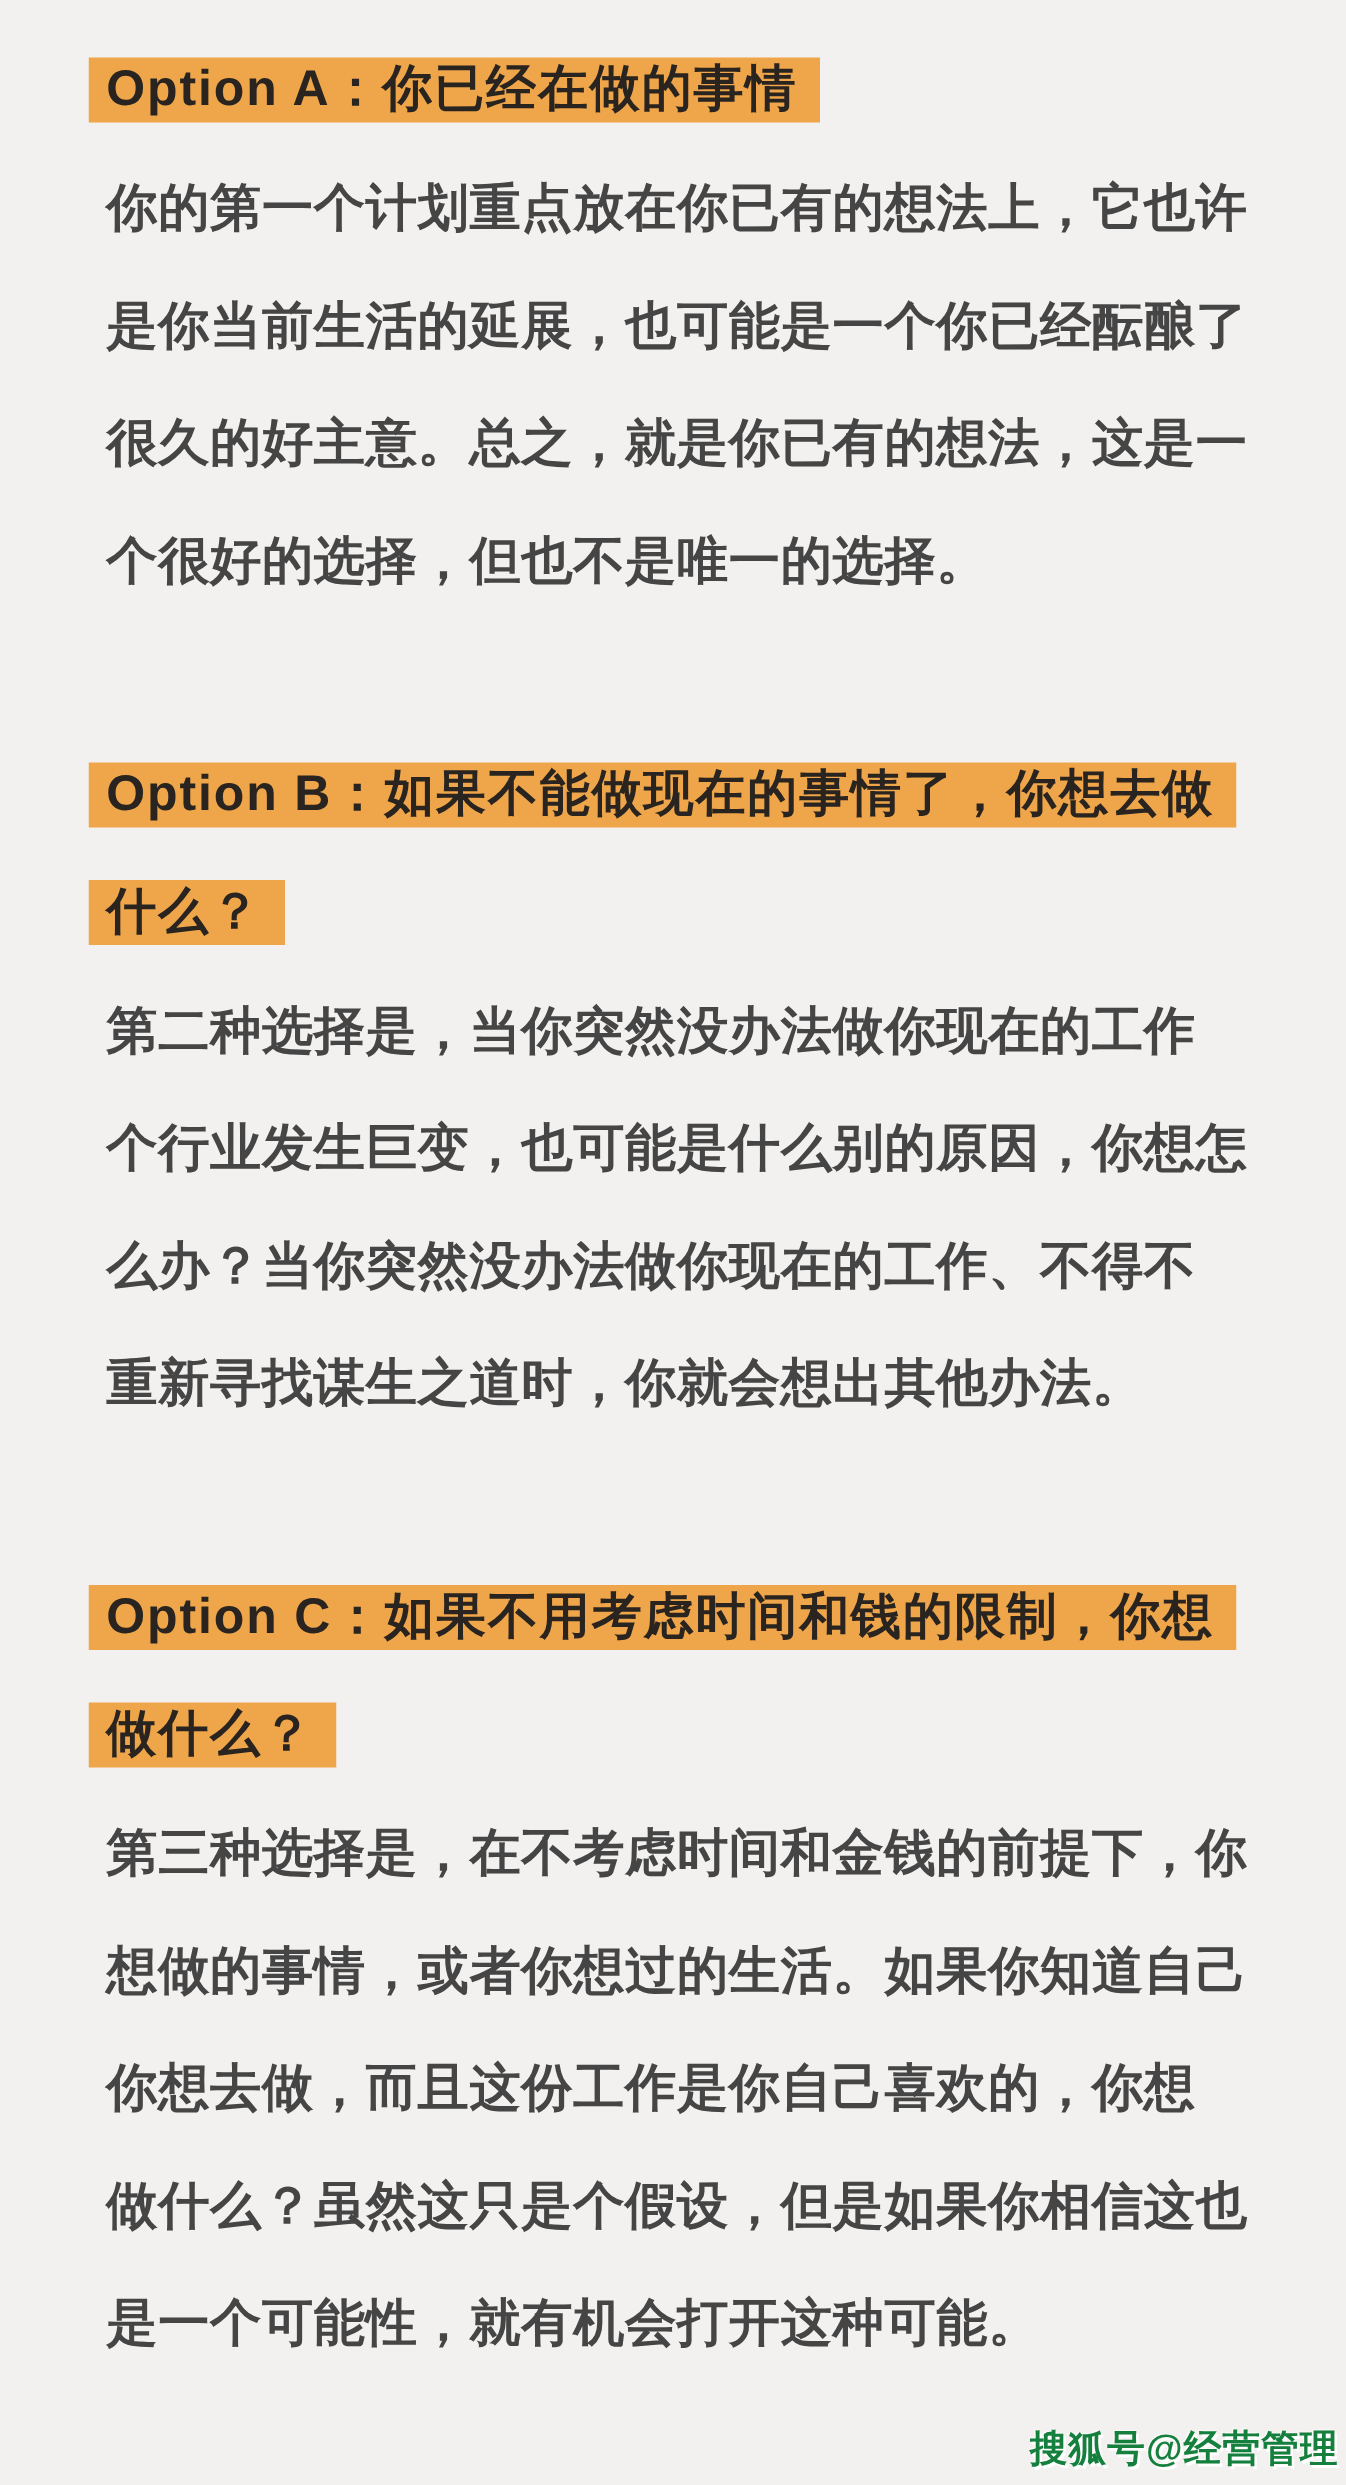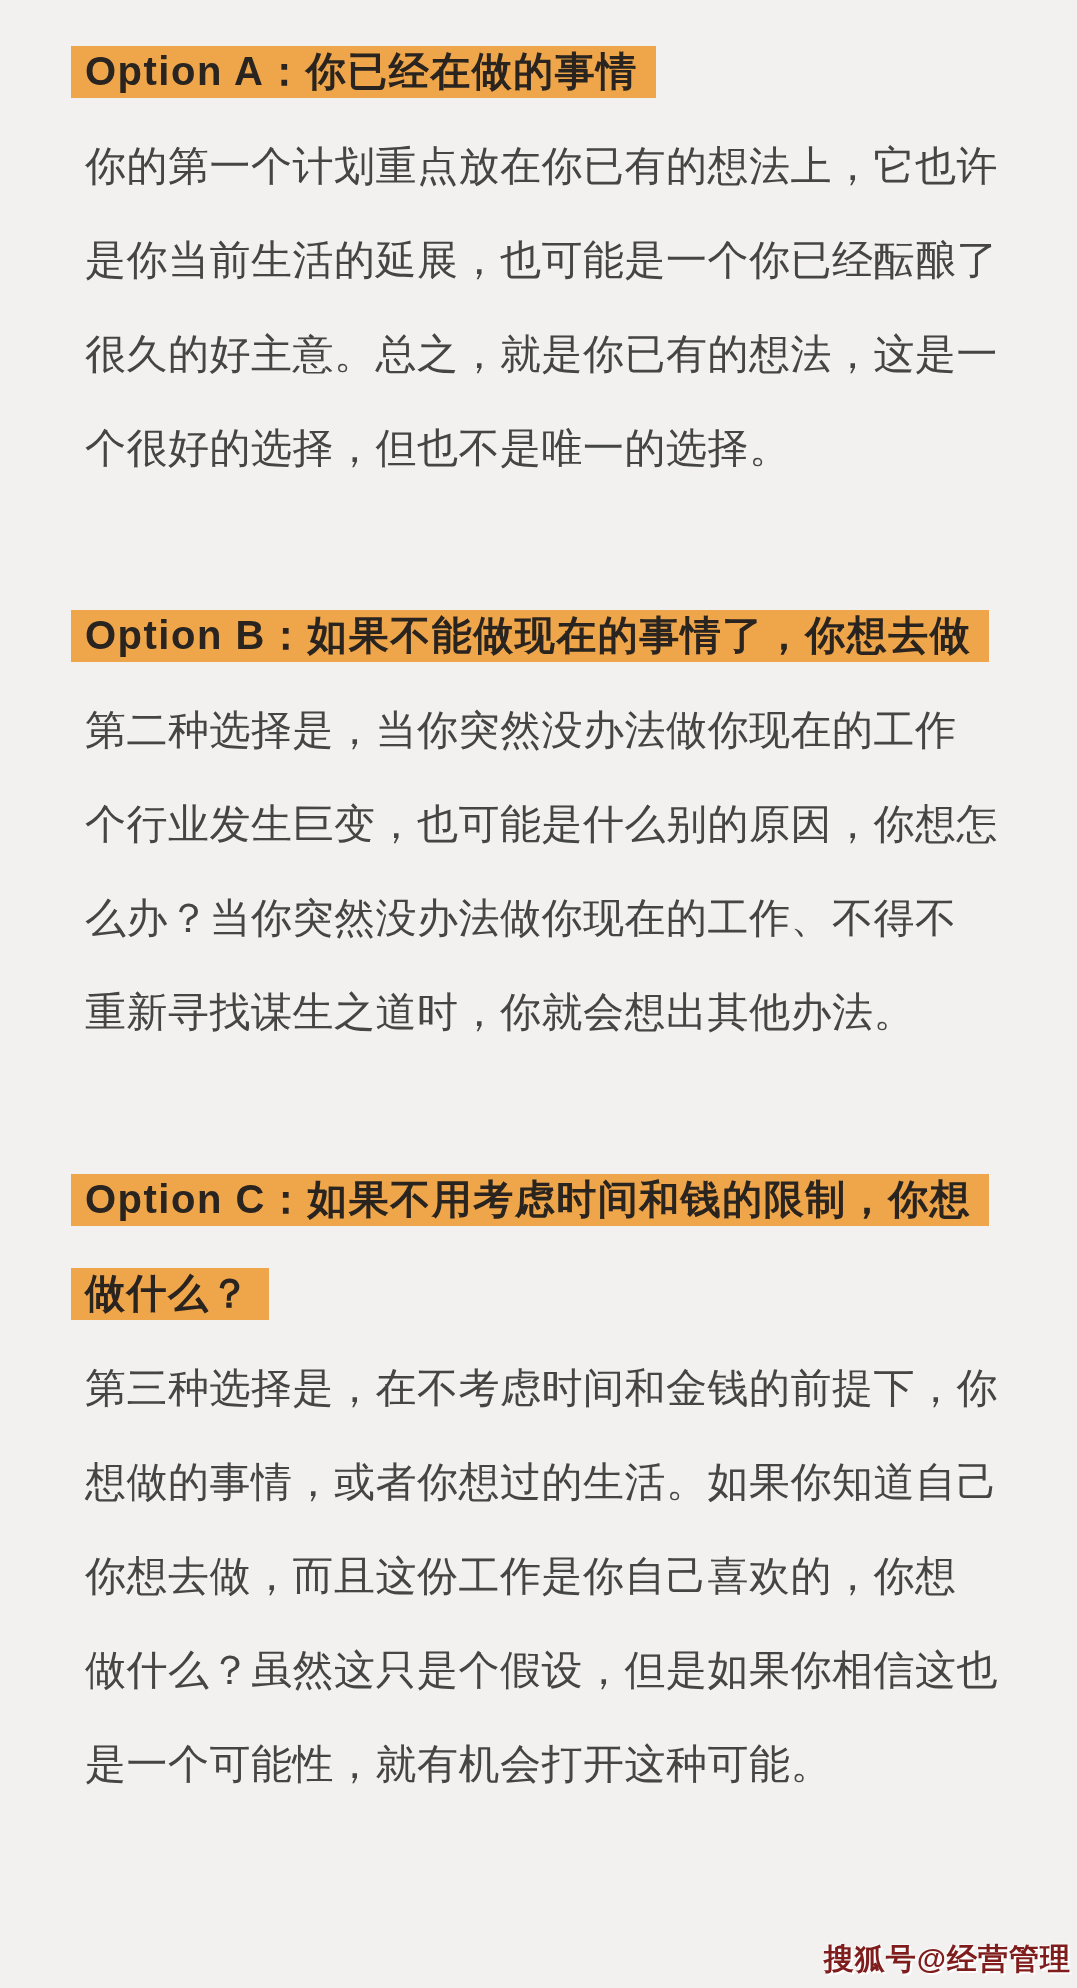--- a/index.html
+++ b/index.html
@@ -40,34 +40,34 @@
     margin-left: -14px;
     white-space: nowrap;
   }
 
   
   .body-line {
     height: 94px;
     display: flex;
     align-items: center;
     font-size: 41px;
-    font-weight: 400;
+    font-weight: 700;
     color: var(--body-color, #454545);
     letter-spacing: 0.5px;
     white-space: nowrap;
   }
 
   .watermark {
     position: absolute;
     right: 6px;
     bottom: 8px;
     font-size: 30px;
     font-weight: 700;
     letter-spacing: 1px;
-    color: #7f1d1d;
+    color: #15803d;
     text-shadow: 2px 2px 0 rgba(255,255,255,0.95), -1px -1px 0 rgba(255,255,255,0.6);
     white-space: nowrap;
   }
 </style>
 </head>
 <body style="background: rgb(243, 241, 239);">
 
 <div class="page">
   <div id="sections">
       <section class="option-section">
@@ -75,20 +75,23 @@
           <span class="hl">Option A：你已经在做的事情</span>
         </div>
         <div class="body-line">你的第一个计划重点放在你已有的想法上，它也许</div>
         <div class="body-line">是你当前生活的延展，也可能是一个你已经酝酿了</div>
         <div class="body-line">很久的好主意。总之，就是你已有的想法，这是一</div>
         <div class="body-line">个很好的选择，但也不是唯一的选择。</div>
       </section>
       <section class="option-section">
         <div class="heading-line">
           <span class="hl">Option B：如果不能做现在的事情了，你想去做</span>
+        </div>
+        <div class="heading-line">
+          <span class="hl">什么？</span>
         </div>
         <div class="body-line">第二种选择是，当你突然没办法做你现在的工作</div>
         <div class="body-line">个行业发生巨变，也可能是什么别的原因，你想怎</div>
         <div class="body-line">么办？当你突然没办法做你现在的工作、不得不</div>
         <div class="body-line">重新寻找谋生之道时，你就会想出其他办法。</div>
       </section>
       <section class="option-section">
         <div class="heading-line">
           <span class="hl">Option C：如果不用考虑时间和钱的限制，你想</span>
         </div>

